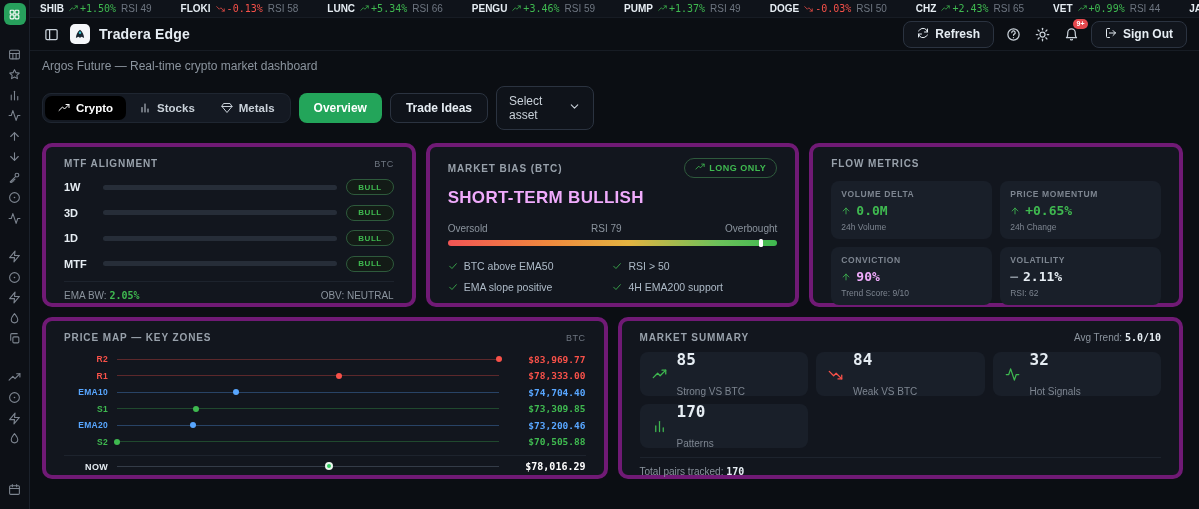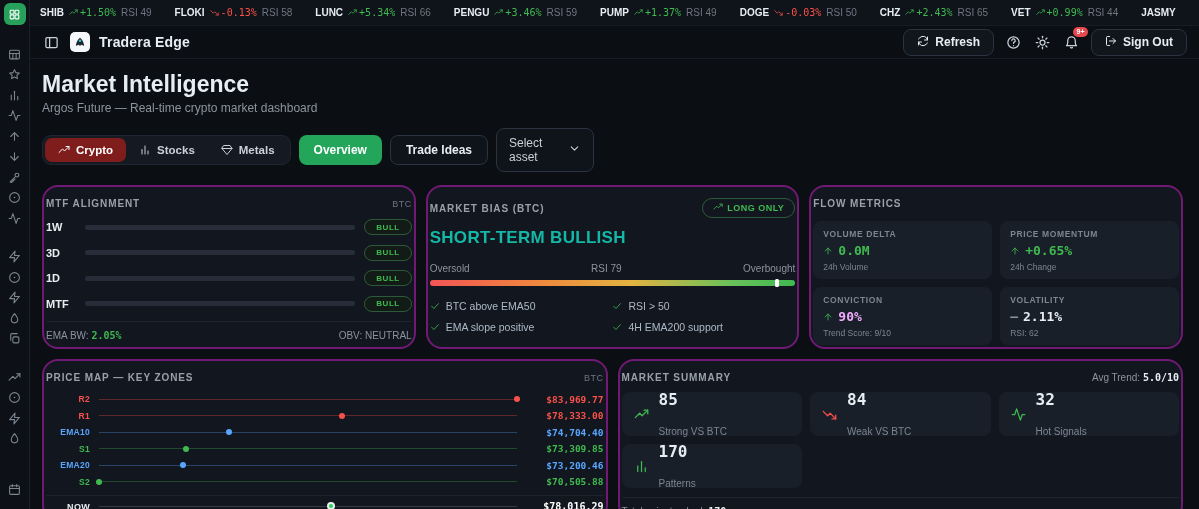--- a/index.html
+++ b/index.html
@@ -13,22 +13,22 @@
   .logo-box { width:22px; height:22px; border-radius:6px; background:#27a05c; color:#fff;
     display:flex; align-items:center; justify-content:center; margin-bottom:22px; cursor:pointer; }
   .side-btn { background:none; border:none; color:#7d8590; width:20px; height:14px;
     display:flex; align-items:center; justify-content:center; margin-bottom:6.5px; cursor:pointer; }
   .side-group { display:flex; flex-direction:column; align-items:center; }
   .side-group + .side-group { margin-top:18px; }
   .side-bottom { margin-top:auto; }
 
   
   .main { margin-left:30px; }
-  .ticker { height:26px; background:#0f131a; border-bottom:1px solid #171c24; display:flex;
-    align-items:center; padding:0 10px; gap:23px; overflow:hidden; white-space:nowrap; }
+  .ticker { height:18px; background:#0f131a; border-bottom:1px solid #171c24; display:flex;
+    align-items:center; padding:0 10px; gap:29px; overflow:hidden; white-space:nowrap; }
   .tk-item { display:inline-flex; align-items:center; gap:5px; font-size:10px; flex:none; cursor:pointer; }
   .tk-sym { font-weight:700; color:#e6edf3; }
   .tk-chg { display:inline-flex; align-items:center; gap:2px; font-family:"DejaVu Sans Mono",monospace; }
   .tk-chg.up { color:#3fb950; } .tk-chg.down { color:#f85149; }
   .tk-rsi { color:#6e7681; }
 
   .topbar { height:33px; border-bottom:1px solid #171c24; display:flex; align-items:center;
     padding:0 12px; gap:9px; }
   .icon-btn { background:none; border:none; color:#c9d1d9; display:flex; align-items:center;
     justify-content:center; cursor:pointer; position:relative; padding:2px; }
@@ -45,54 +45,54 @@
   .content { padding:8px 16px 0 12px; }
   .page-title { font-size:23px; font-weight:700; margin:4px 0 3px; }
   .page-sub { font-size:12px; color:#8b949e; margin-bottom:13px; }
 
   
   .filters { display:flex; align-items:center; gap:8px; margin-bottom:13px; }
   .seg { display:flex; background:#141922; border:1px solid #1f2631; border-radius:9px; padding:2px; }
   .seg-btn { display:flex; align-items:center; gap:6px; font-size:11.5px; font-weight:700;
     color:#c9d1d9; background:none; border:none; border-radius:7px; padding:6px 13px; cursor:pointer;
     font-family:inherit; }
-  .seg-btn.active { background:#7f1d1d; color:#fff; }
+  .seg-btn.active { background:#000000; color:#fff; }
   .view-btn { font-size:12px; font-weight:700; border-radius:8px; padding:7px 15px; cursor:pointer;
     border:1px solid transparent; font-family:inherit; }
   .view-btn.active { background:#23a55a; color:#fff; border:none; }
   .view-btn.idle { background:#0f131a; color:#e6edf3; border:1px solid #2b3340; }
   .asset-select { display:flex; align-items:center; justify-content:space-between; gap:18px;
     background:#0f131a; border:1px solid #2b3340; border-radius:8px; padding:7px 12px;
     font-size:12px; color:#c9d1d9; width:98px; cursor:pointer; }
 
   
   .grid3 { display:grid; grid-template-columns:1fr 1fr 1fr; gap:10px; margin-bottom:10px; }
   .grid2 { display:grid; grid-template-columns:1fr 1fr; gap:10px; }
-  .panel { background:#12161e; border:2px solid #701a75; border-radius:16px; padding:11px 2px; }
+  .panel { background:#12161e; border:4px solid #701a75; border-radius:10px; padding:11px 18px; }
   .grid3 .panel { height:164px; } .grid2 .panel { height:162px; }
   .panel-head { display:flex; justify-content:space-between; align-items:center; margin-bottom:10px; }
   .panel-title { font-size:10px; font-weight:700; letter-spacing:0.9px; color:#98a1ab; }
   .asset-tag { font-size:9px; color:#6e7681; letter-spacing:0.5px; }
 
   
   .mtf-row { display:flex; align-items:center; gap:9px; margin-bottom:9.5px; }
   .mtf-label { width:30px; font-size:11px; font-weight:700; }
   .mtf-track { flex:1; height:5px; background:#262d38; border-radius:4px; overflow:hidden; }
   .mtf-fill { height:100%; background:#29c05a; border-radius:4px; }
   .bull-badge { font-size:8px; font-weight:700; letter-spacing:0.5px; color:#3fb950;
     border:1px solid #2e5a3c; background:#131b16; border-radius:999px; padding:2.5px 11px; }
   .mtf-foot { margin-top:3px; padding-top:8px; border-top:1px solid #1d232d; display:flex;
     justify-content:space-between; font-size:10px; color:#8b949e; }
   .green-val { color:#3fb950; font-family:"DejaVu Sans Mono",monospace; font-weight:700; }
 
   
   .long-pill { display:flex; align-items:center; gap:4px; font-size:9px; font-weight:700;
     letter-spacing:0.5px; color:#3fb950; border:1px solid #2e5a3c; border-radius:999px;
     padding:3px 10px; }
-  .bias-state { color:#14b8a6; font-size:17px; font-weight:800; letter-spacing:0.3px; margin:4px 0 15px; }
+  .bias-state { color:#f0abfc; font-size:17px; font-weight:800; letter-spacing:0.3px; margin:4px 0 15px; }
   .scale-labels { display:flex; justify-content:space-between; font-size:10px; color:#8b949e; margin-bottom:6px; }
   .rsi-bar { position:relative; height:6px; border-radius:4px;
     background:linear-gradient(90deg,#f25555 0%,#f0883e 30%,#e3b341 55%,#6cc15a 82%,#3fb950 100%); }
   .rsi-marker { position:absolute; top:-1px; width:4px; height:8px; background:#fff; border-radius:1.5px; }
   .checks { display:grid; grid-template-columns:1fr 1fr; row-gap:9px; margin-top:14px; }
   .check-item { display:flex; align-items:center; gap:6px; font-size:10.5px; color:#adbac7; }
   .check-item svg { color:#3fb950; flex:none; }
 
   
   .flow-grid { display:grid; grid-template-columns:1fr 1fr; gap:8px; }
@@ -387,21 +387,20 @@
               <path d="M9 21H5a2 2 0 0 1-2-2V5a2 2 0 0 1 2-2h4"></path>
               <polyline points="16 17 21 12 16 7"></polyline>
               <line x1="21" y1="12" x2="9" y2="12"></line>
             </svg></span>
         <span>Sign Out</span>
       </button>
     </div>
   </header>
 
   <div class="content">
-    <h1 class="page-title">Market Intelligence</h1>
     <div class="page-sub">Argos Future — Real-time crypto market dashboard</div>
 
     <div class="filters">
       <div class="seg" id="market-tabs">
           <button class="seg-btn active">
             <svg width="12" height="12" viewBox="0 0 24 24" fill="none" stroke="currentColor" stroke-width="2" stroke-linecap="round" stroke-linejoin="round" style="">
               <polyline points="2 17 9 10 13 14 22 5"></polyline>
               <polyline points="16 5 22 5 22 11"></polyline>
             </svg>
             <span>Crypto</span>

